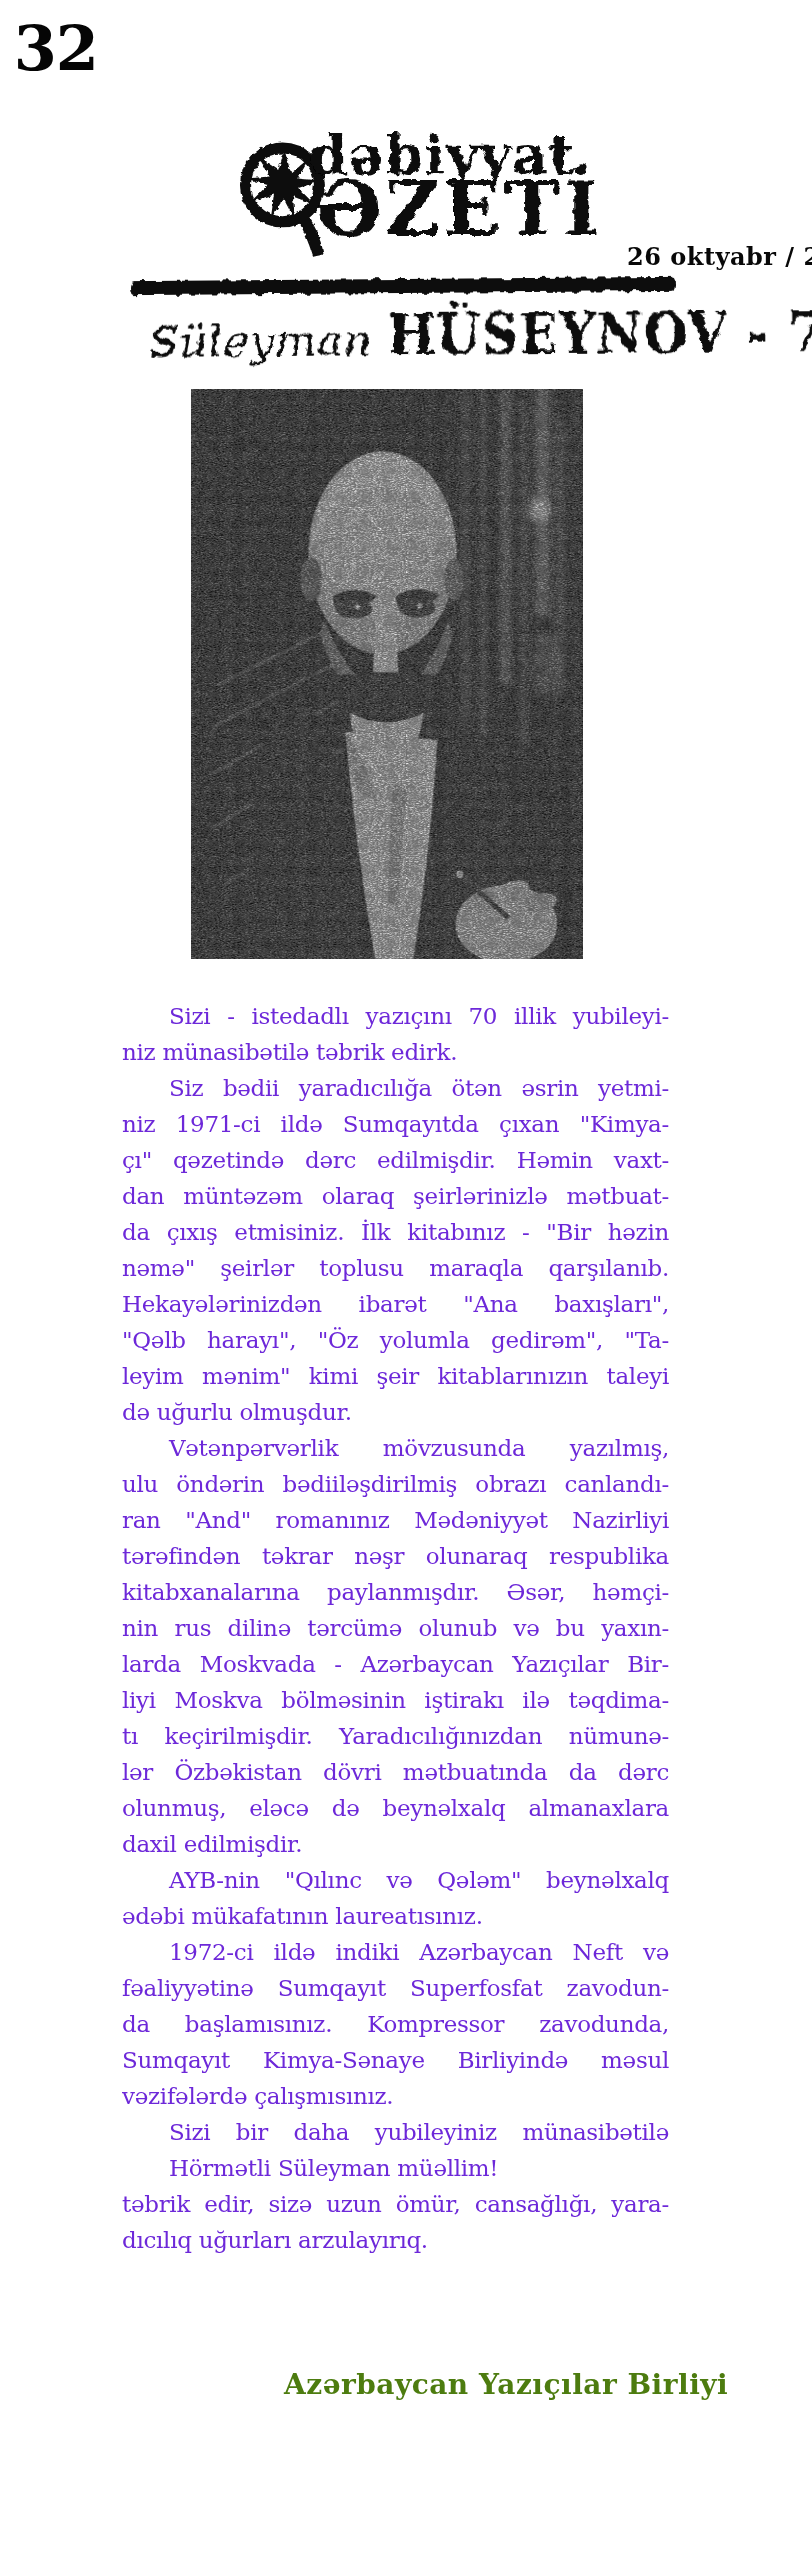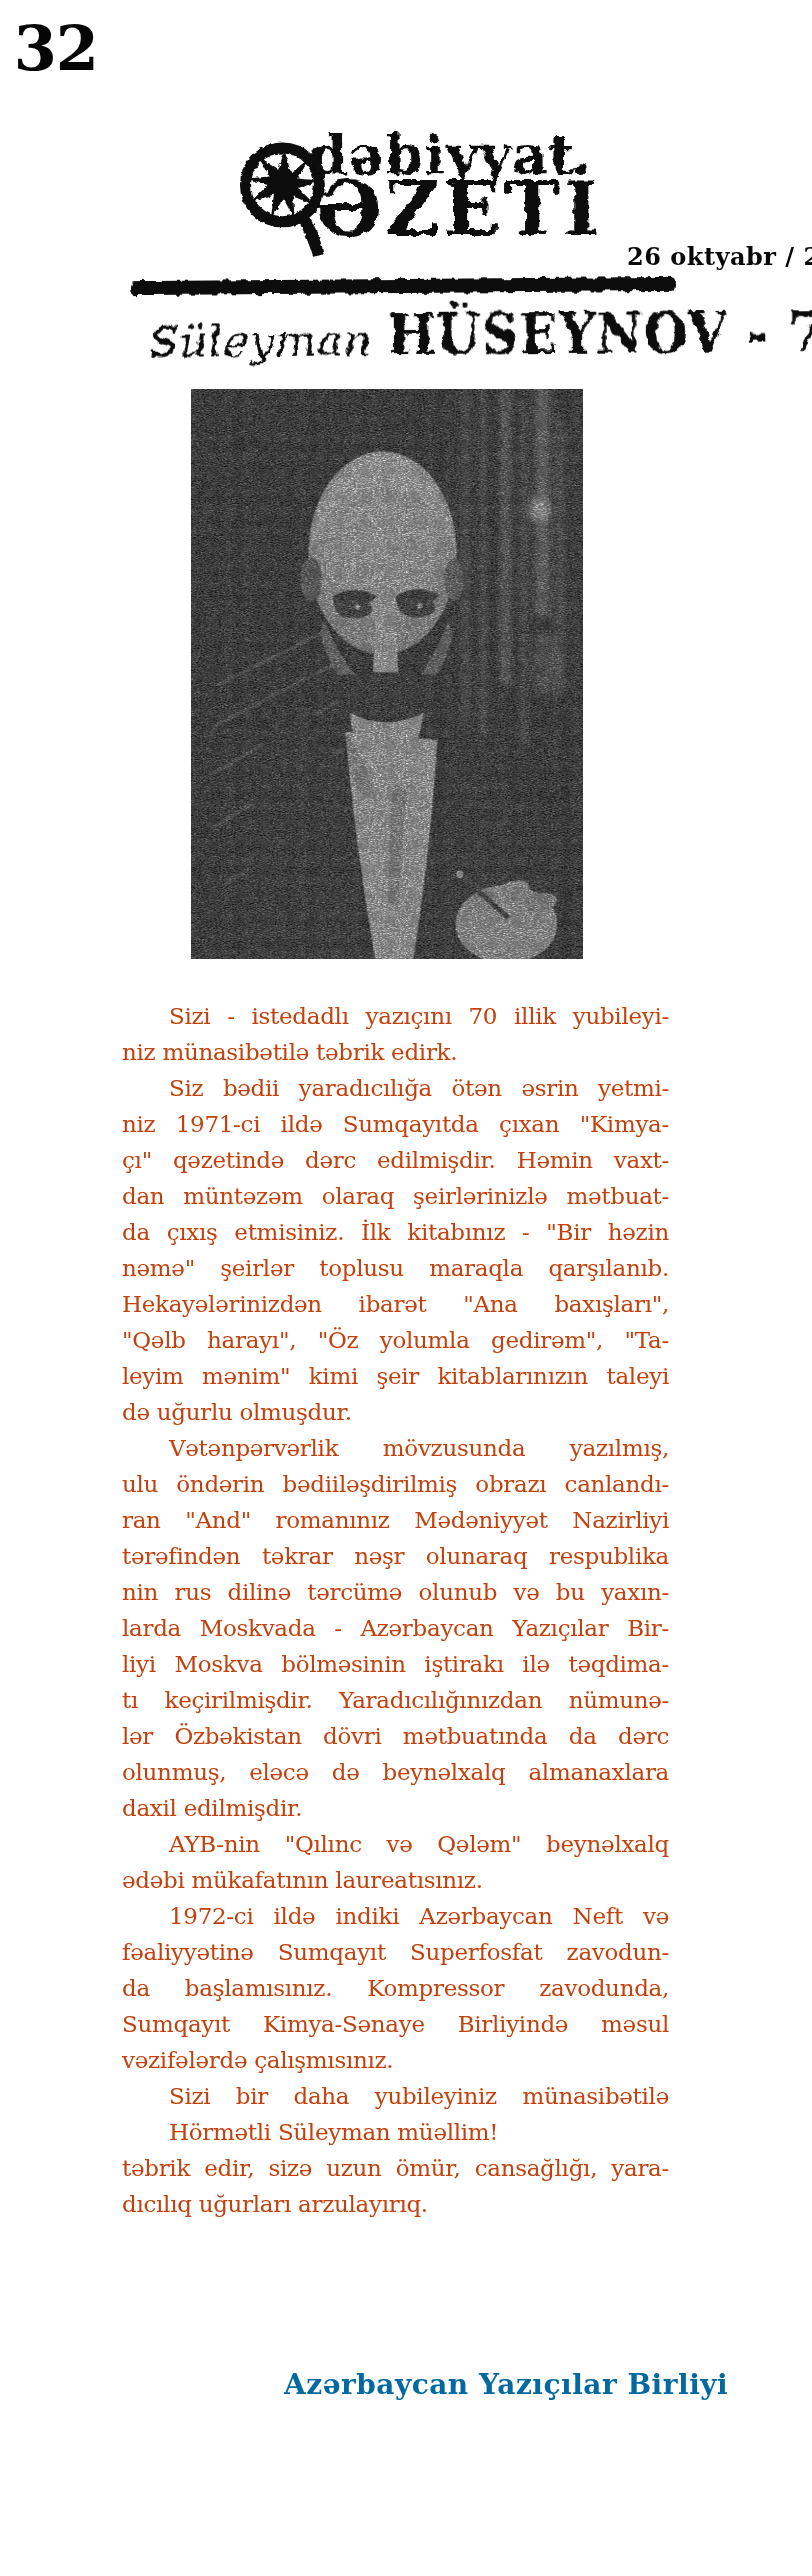--- a/index.html
+++ b/index.html
@@ -38,31 +38,31 @@
     transform:rotate(-0.4deg);filter:url(#grunge);
   }
   .headline .script{font-style:italic;font-size:43px;letter-spacing:1.1px;color:#0c0c0c;}
   .headline .caps{font-size:51px;font-weight:bold;letter-spacing:1.6px;color:#0c0c0c;transform:scale(0.98,1.08);transform-origin:left bottom;}
   
   .photo{position:absolute;left:191px;top:389px;width:392px;height:570px;background:#000;}
   .photo svg{display:block;width:100%;height:100%;}
   
   .article{
     position:absolute;left:122px;top:998px;width:547px;
-    font-size:23px;color:#c2410c;
+    font-size:23px;color:#6d28d9;
   }
   .line{
     height:36px;line-height:36px;letter-spacing:-0.3px;
     text-align:justify;text-align-last:justify;overflow:hidden;white-space:nowrap;
   }
   .line.last{text-align-last:left;}
   .line.indent{padding-left:47px;}
   .signature{
     position:absolute;left:284px;top:2368px;font-size:28px;font-weight:bold;
-    letter-spacing:0.5px;color:#0369a1;white-space:nowrap;
+    letter-spacing:0.5px;color:#4d7c0f;white-space:nowrap;
   }
   .fx-defs{position:absolute;width:0;height:0;overflow:hidden;}
 </style>
 </head>
 <body>
 
 <svg class="fx-defs" aria-hidden="true">
   <defs>
     <filter id="grunge" x="-10%" y="-10%" width="120%" height="120%">
       <feTurbulence type="fractalNoise" baseFrequency="0.12" numOctaves="2" seed="7" result="n"></feTurbulence>
@@ -193,20 +193,21 @@
       <div class="line">da çıxış etmisiniz. İlk kitabınız - "Bir həzin</div>
       <div class="line">nəmə" şeirlər toplusu maraqla qarşılanıb.</div>
       <div class="line">Hekayələrinizdən ibarət "Ana baxışları",</div>
       <div class="line">"Qəlb harayı", "Öz yolumla gedirəm", "Ta-</div>
       <div class="line">leyim mənim" kimi şeir kitablarınızın taleyi</div>
       <div class="line last">də uğurlu olmuşdur.</div>
       <div class="line indent">Vətənpərvərlik mövzusunda yazılmış,</div>
       <div class="line">ulu öndərin bədiiləşdirilmiş obrazı canlandı-</div>
       <div class="line">ran "And" romanınız Mədəniyyət Nazirliyi</div>
       <div class="line">tərəfindən təkrar nəşr olunaraq respublika</div>
+      <div class="line">kitabxanalarına paylanmışdır. Əsər, həmçi-</div>
       <div class="line">nin rus dilinə tərcümə olunub və bu yaxın-</div>
       <div class="line">larda Moskvada - Azərbaycan Yazıçılar Bir-</div>
       <div class="line">liyi Moskva bölməsinin iştirakı ilə təqdima-</div>
       <div class="line">tı keçirilmişdir. Yaradıcılığınızdan nümunə-</div>
       <div class="line">lər Özbəkistan dövri mətbuatında da dərc</div>
       <div class="line">olunmuş, eləcə də beynəlxalq almanaxlara</div>
       <div class="line last">daxil edilmişdir.</div>
       <div class="line indent">AYB-nin "Qılınc və Qələm" beynəlxalq</div>
       <div class="line last">ədəbi mükafatının laureatısınız.</div>
       <div class="line indent">1972-ci ildə indiki Azərbaycan Neft və</div>

